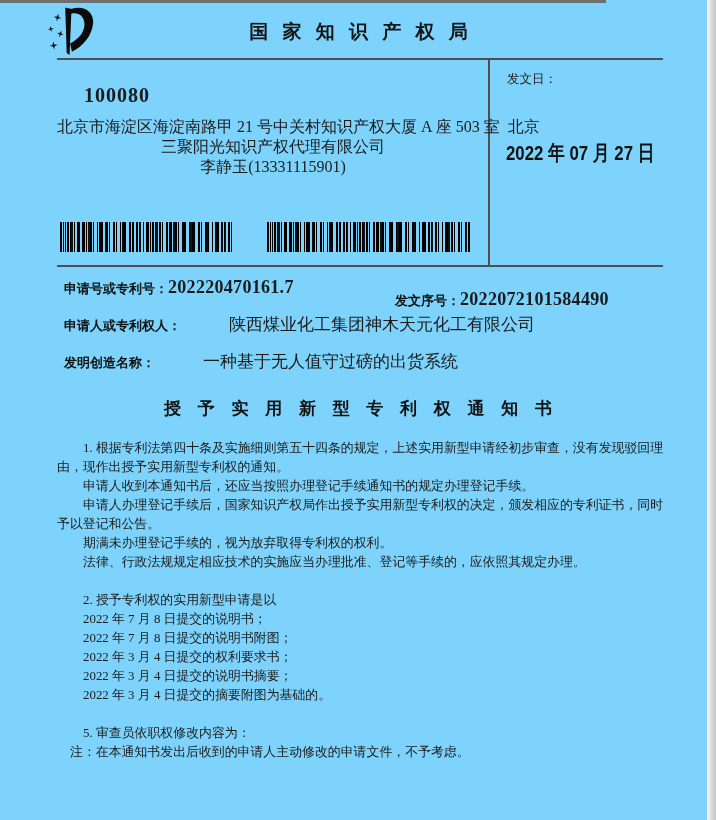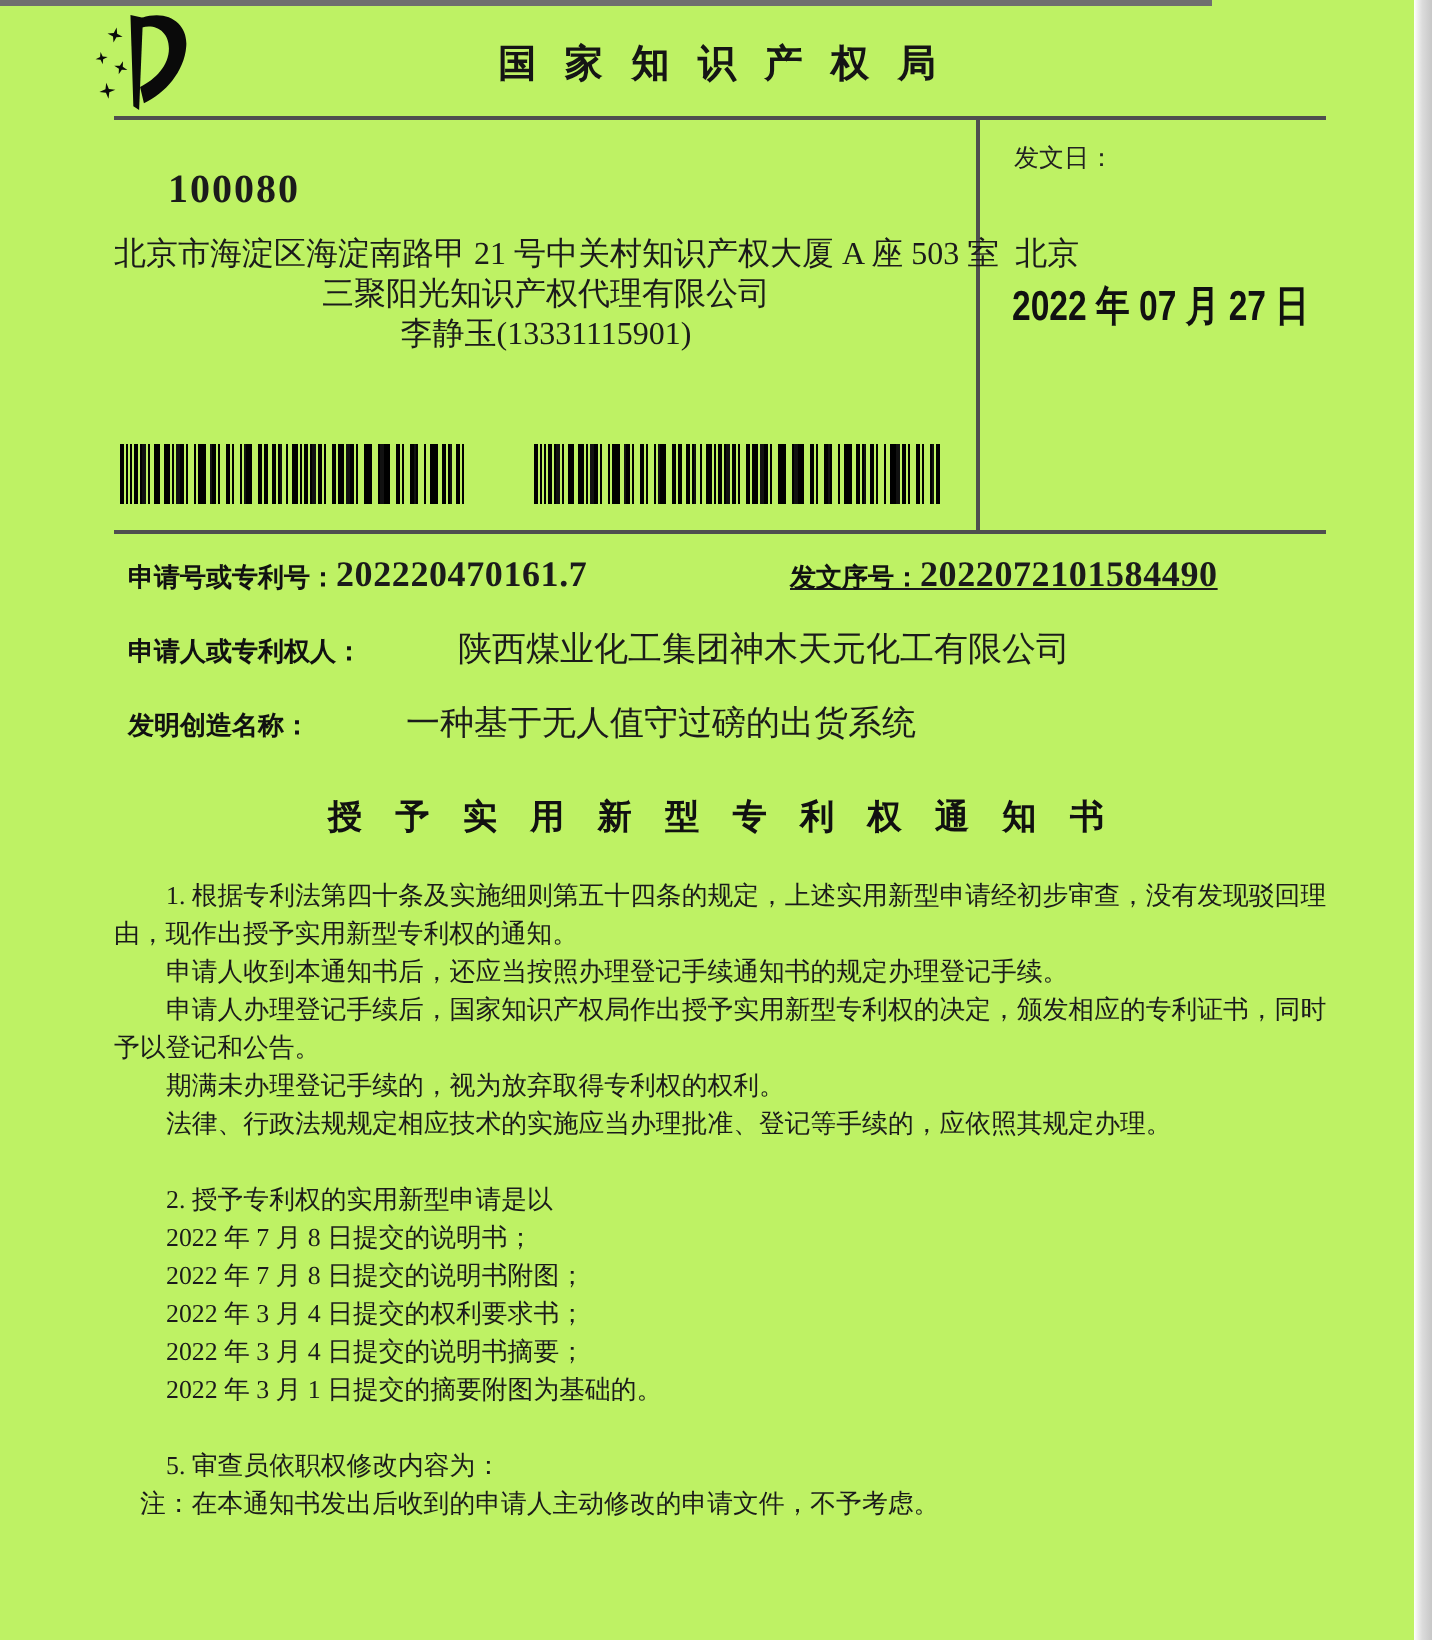--- a/index.html
+++ b/index.html
@@ -1,17 +1,17 @@
 <!DOCTYPE html>
 <html><head>
 <meta charset="utf-8">
 <style>
   html,body { margin:0; padding:0; background:#ffffff; }
   .page {
-    position:relative; width:716px; height:820px; background:#bef264;
+    position:relative; width:716px; height:820px; background:#7dd3fc;
     font-family:"Liberation Serif","DejaVu Serif",serif; color:#1b1b1b;
     overflow:hidden;
   }
   .scan-edge {
     position:absolute; right:0; top:0; width:9px; height:820px;
     background:linear-gradient(90deg,#ffffff 0%,#dcdcdc 45%,#c7c7c7 100%);
   }
   
   .logo { position:absolute; left:46px; top:5px; width:50px; height:52px; }
   .org-title {
@@ -47,21 +47,21 @@
   .bc2 { left:267px; width:203px; }
   
   .field-row { position:absolute; left:57px; width:606px; white-space:nowrap; font-size:13px; }
   .frow1 { top:277px; } .frow2 { top:313px; } .frow3 { top:350px; }
   .flabel {
     font-family:"Liberation Sans","DejaVu Sans",sans-serif; font-weight:700;
     color:#111; margin-left:7px; font-size:13px;
   }
   .fnum { font-weight:700; font-size:18px; letter-spacing:0.3px; }
   .fval { font-size:17px;padding-left:48px; }
-  .dispatch-no-group { position:absolute; left:331px; top:0;text-decoration:underline; }
+  .dispatch-no-group { position:absolute; left:331px; top:12px; }
   
   .notice-title {
     position:absolute; left:57px; top:397px; width:606px; text-align:center;
     font-family:"Liberation Sans","DejaVu Sans",sans-serif; font-weight:700;
     font-size:17px; letter-spacing:4px; word-spacing:4px; color:#111;
   }
   
   .notice-body { position:absolute; left:57px; top:439px; width:630px; font-size:12.9px; }
   .bline { white-space:nowrap; height:19px; line-height:19px; }
   .ind-0 { padding-left:0; }
@@ -127,20 +127,20 @@
       <div class="bline ind-2">申请人办理登记手续后，国家知识产权局作出授予实用新型专利权的决定，颁发相应的专利证书，同时</div>
       <div class="bline ind-0">予以登记和公告。</div>
       <div class="bline ind-2">期满未办理登记手续的，视为放弃取得专利权的权利。</div>
       <div class="bline ind-2">法律、行政法规规定相应技术的实施应当办理批准、登记等手续的，应依照其规定办理。</div>
       <div class="bline ind-0"></div>
       <div class="bline ind-2">2. 授予专利权的实用新型申请是以</div>
       <div class="bline ind-2">2022 年 7 月 8 日提交的说明书；</div>
       <div class="bline ind-2">2022 年 7 月 8 日提交的说明书附图；</div>
       <div class="bline ind-2">2022 年 3 月 4 日提交的权利要求书；</div>
       <div class="bline ind-2">2022 年 3 月 4 日提交的说明书摘要；</div>
-      <div class="bline ind-2">2022 年 3 月 1 日提交的摘要附图为基础的。</div>
+      <div class="bline ind-2">2022 年 3 月 4 日提交的摘要附图为基础的。</div>
       <div class="bline ind-0"></div>
       <div class="bline ind-2">5. 审查员依职权修改内容为：</div>
       <div class="bline ind-1">注：在本通知书发出后收到的申请人主动修改的申请文件，不予考虑。</div>
     </div>
 
   <div class="scan-edge"></div>
 </div>
 
 </body></html>

